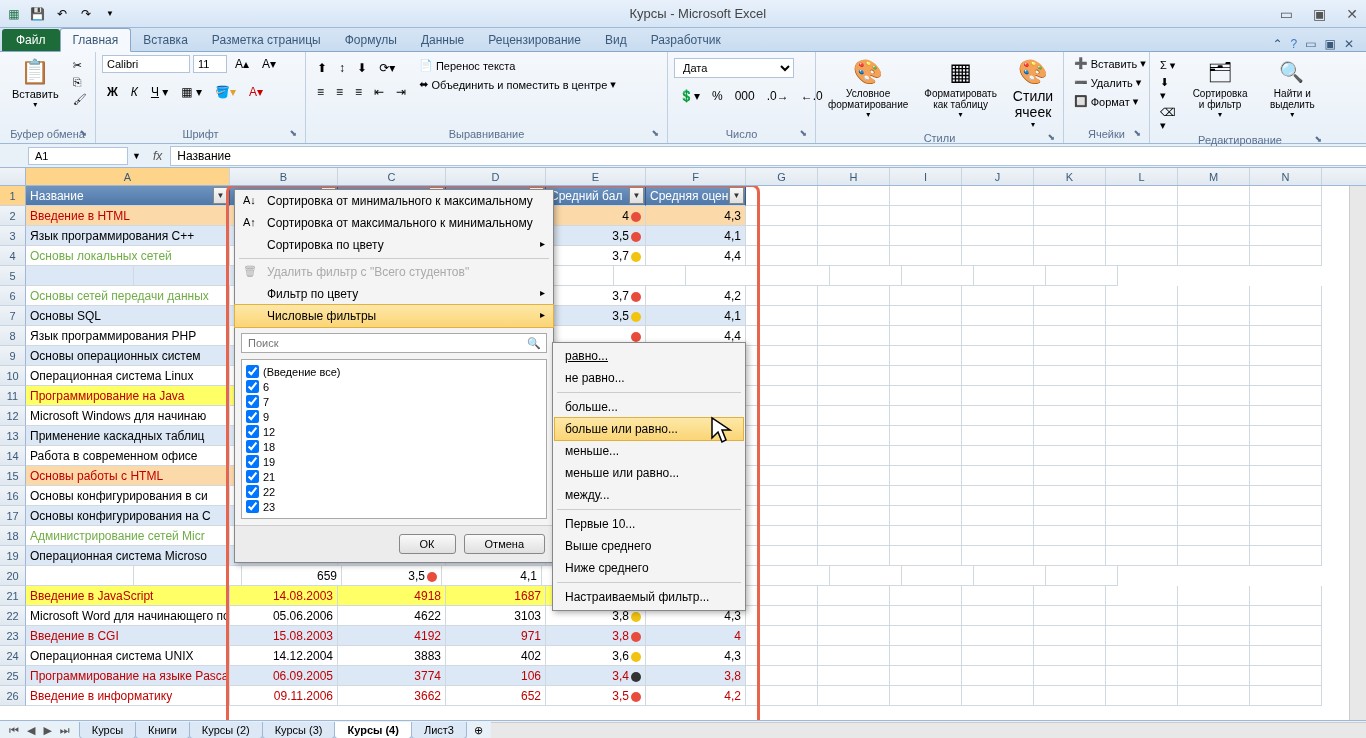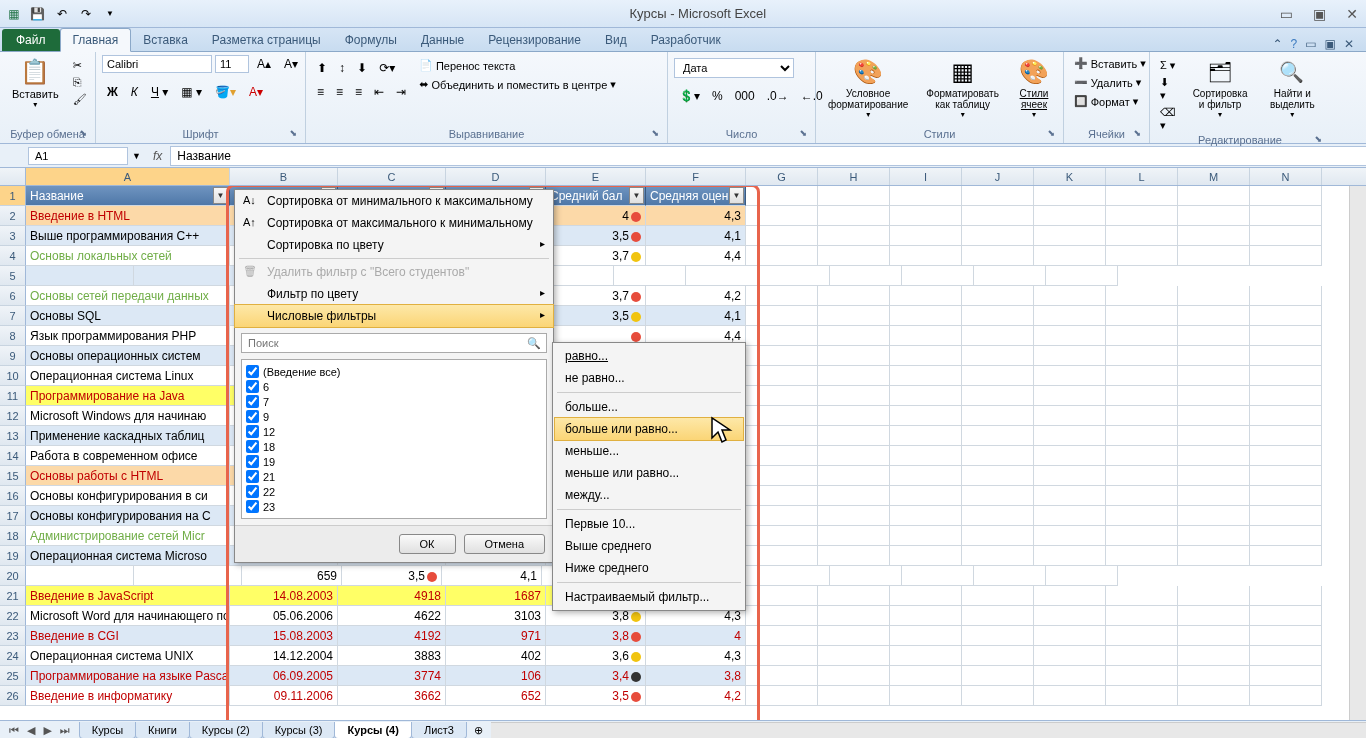--- a/index.html
+++ b/index.html
@@ -166,21 +166,21 @@
         <span class="small-btn">⎘</span>
         <span class="small-btn">🖌</span>
       </div>
     </div>
     <div class="ribbon-group-label">Буфер обмена</div>
   </div>
 
   <div class="ribbon-group" style="width:210px;">
     <div class="ribbon-group-content" style="flex-direction:column;">
       <div class="font-row">
-        <input class="font-select" style="width: 110px;" value="Calibri">
+        <input class="font-select" style="width: 88px;" value="Calibri">
         <input class="font-select" style="width: 34px;" value="11">
         <span class="toolbar-btn">A▴</span>
         <span class="toolbar-btn">A▾</span>
       </div>
       <div class="font-row">
         <span class="toolbar-btn"><b>Ж</b></span>
         <span class="toolbar-btn"><i>К</i></span>
         <span class="toolbar-btn"><u>Ч</u> ▾</span>
         <span class="toolbar-btn">▦ ▾</span>
         <span class="toolbar-btn" style="color:#e0a030;">🪣▾</span>
@@ -238,21 +238,21 @@
         <span style="font-size:10px;">Условное форматирование</span>
           <span style="font-size:8px;">▾</span>
       </div>
       <div class="big-btn">
         <span class="icon">▦</span>
         <span style="font-size:10px;">Форматировать как таблицу</span>
           <span style="font-size:8px;">▾</span>
       </div>
       <div class="big-btn">
         <span class="icon">🎨</span>
-        <span style="font-size:10px;text-decoration:underline;">Стили ячеек</span>
+        <span style="font-size:14px;">Стили ячеек</span>
           <span style="font-size:8px;">▾</span>
       </div>
     </div>
     <div class="ribbon-group-label" style="position:relative;">Стили</div>
   </div>
 
   <div class="ribbon-group" style="width:86px;">
     <div class="ribbon-group-content" style="flex-direction:column;padding-top:2px;">
       <span class="small-btn">➕ <span>Вставить</span> ▾</span>
       <span class="small-btn">➖ <span>Удалить</span> ▾</span>
@@ -341,21 +341,21 @@
         <div class="cell" style="width: 72px;"></div>
         <div class="cell" style="width: 72px;"></div>
         <div class="cell" style="width: 72px;"></div>
         <div class="cell" style="width: 72px;"></div>
         <div class="cell" style="width: 72px;"></div>
         <div class="cell" style="width: 72px;"></div>
         <div class="cell" style="width: 72px;"></div>
       </div>
       <div class="grid-row">
         <div class="row-head">3</div>
-        <div class="cell band-odd" style="width: 204px;"><span>Выше программирования C++</span></div>
+        <div class="cell band-odd" style="width: 204px;"><span>Язык программирования C++</span></div>
         <div class="cell band-odd" style="width: 108px; text-align: right;"><span></span></div>
         <div class="cell band-odd" style="width: 108px; text-align: right;"><span></span></div>
         <div class="cell band-odd" style="width: 100px; text-align: right;"><span>1716</span></div>
         <div class="cell band-odd" style="width: 100px; text-align: right;"><span>3,5</span><span class="dot dot-red"></span></div>
         <div class="cell band-odd" style="width: 100px; text-align: right;"><span>4,1</span></div>
         <div class="cell" style="width: 72px;"></div>
         <div class="cell" style="width: 72px;"></div>
         <div class="cell" style="width: 72px;"></div>
         <div class="cell" style="width: 72px;"></div>
         <div class="cell" style="width: 72px;"></div>

